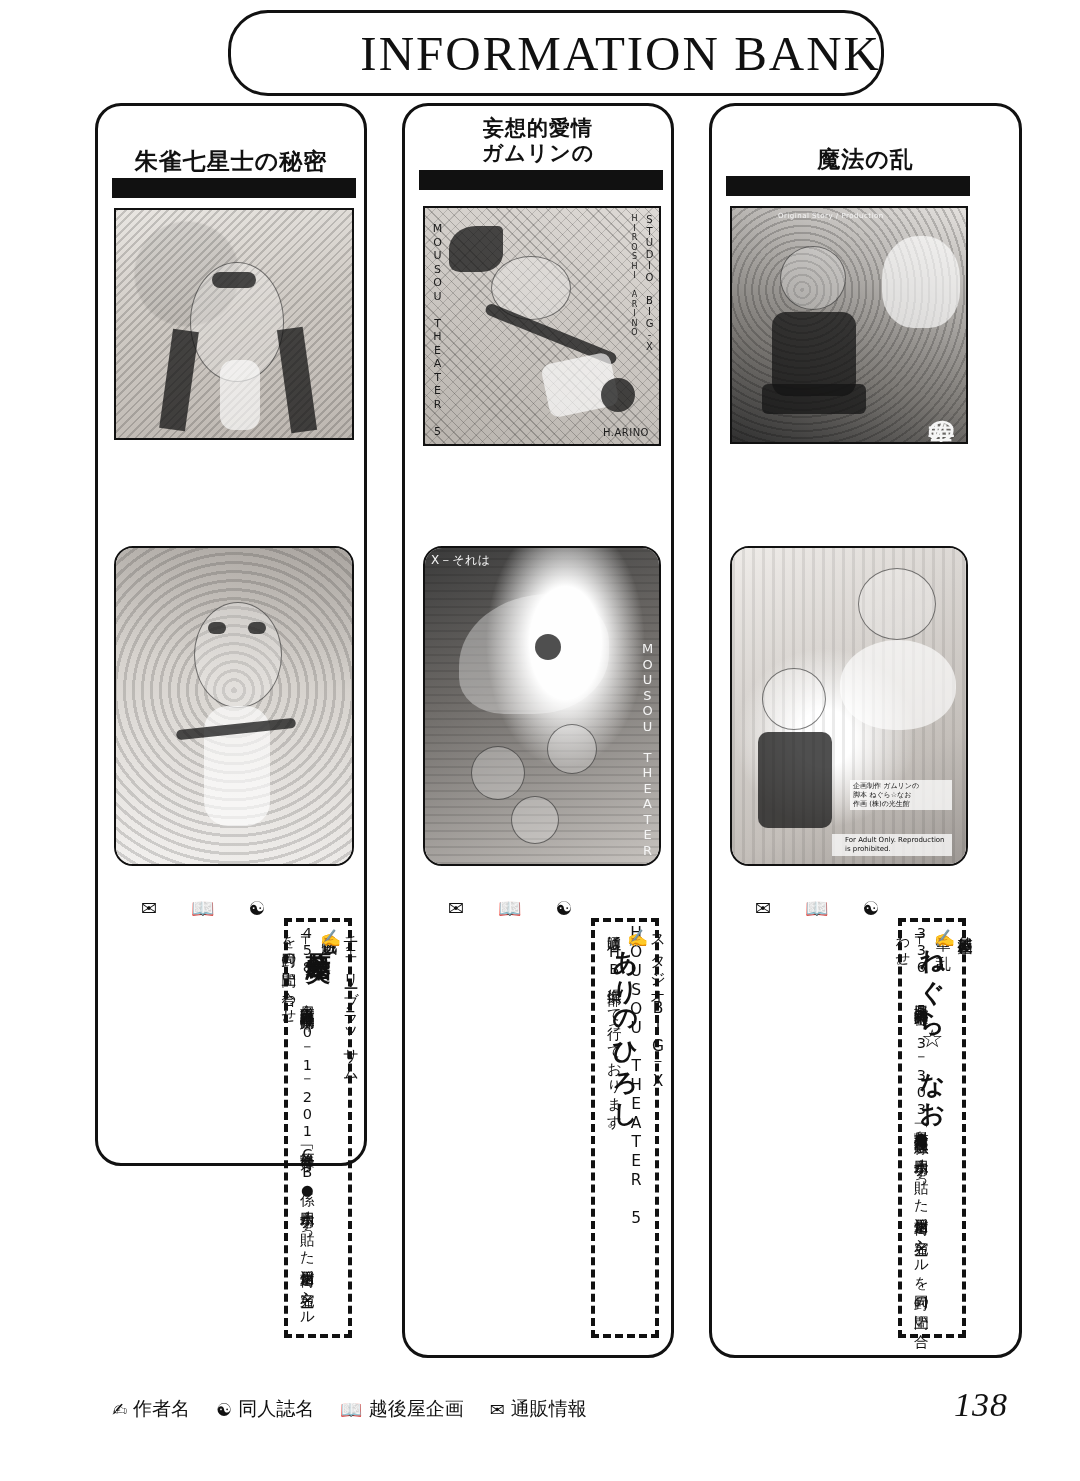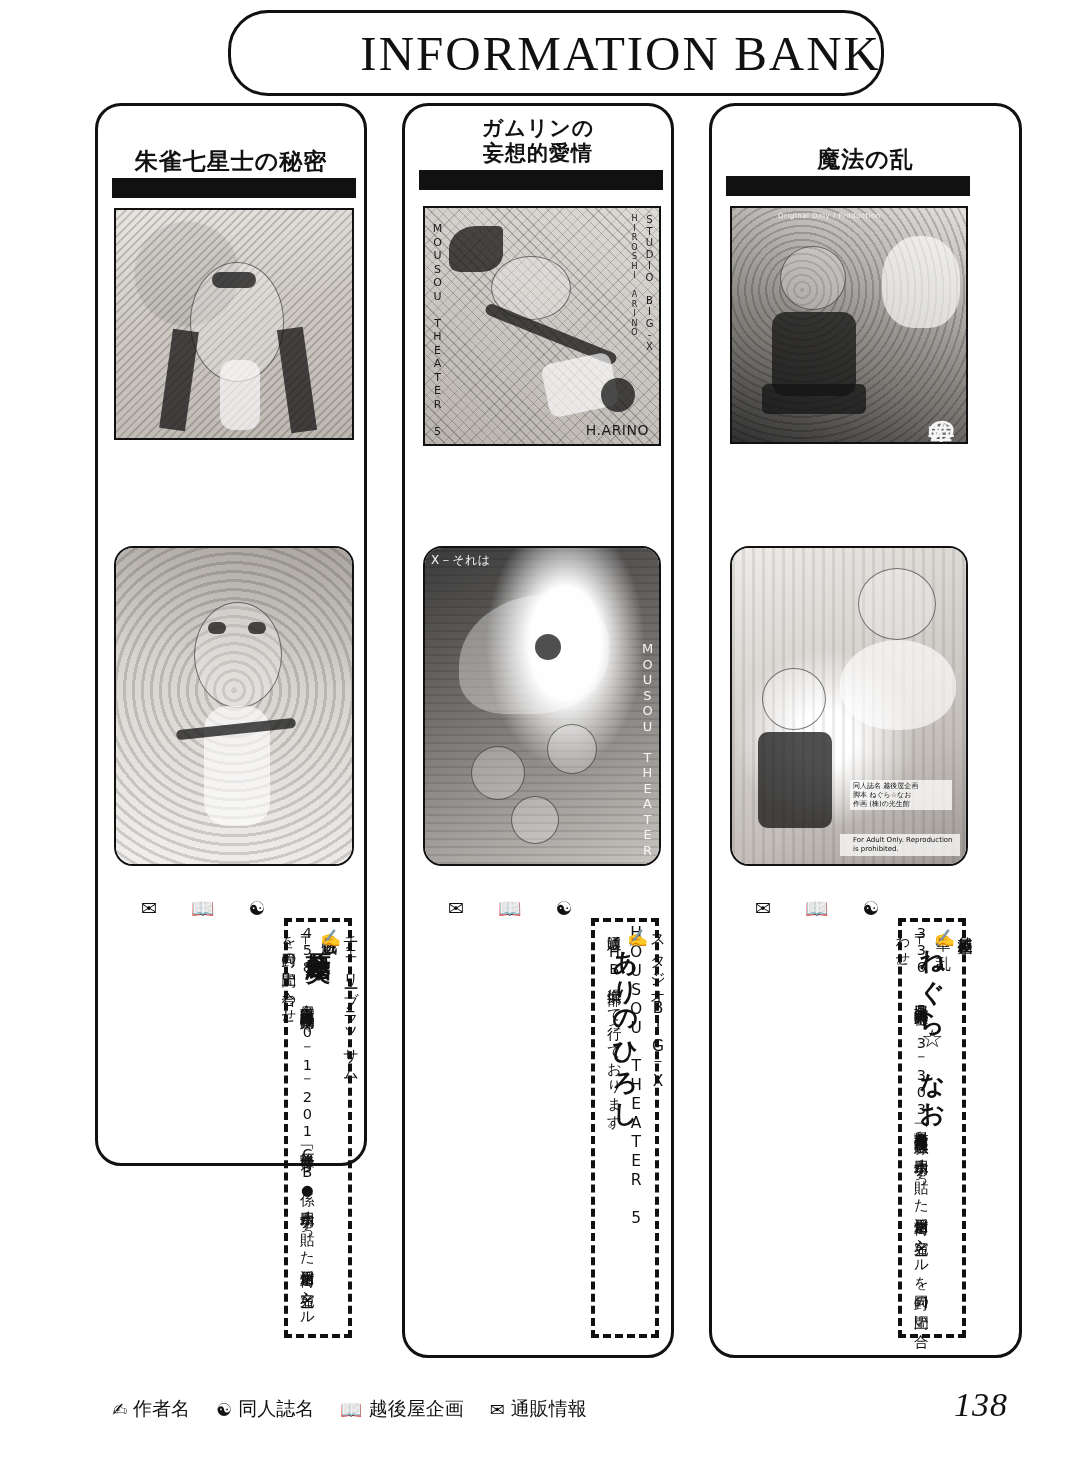--- a/index.html
+++ b/index.html
@@ -329,36 +329,36 @@
     <div class="author-box" id="author-box-1">
       <span class="author-pen-icon">✍</span>
       <span class="author-inner">藤原結実</span>
     </div>
   </div>
 </div>
 
 <div class="panel" id="panel-2">
   <div id="p2">
     <div class="panel-heading two-line" id="heading-2">
+      <div>妄想的愛情</div>
       <div>ガムリンの</div>
-      <div>妄想的愛情</div>
     </div>
     <div class="heading-bar" id="bar-2"></div>
 
     <div class="art art-top">
       <div class="tex-c"></div>
       <div class="blk" style="left:24px; top:18px; width:54px; height:46px; border-radius:50% 10% 40% 20%;"></div>
       <div class="fig" style="left:66px; top:48px; width:78px; height:62px;"></div>
       <div class="blk" style="left:56px; top:120px; width:140px; height:12px; transform:rotate(22deg); border-radius:6px;"></div>
       <div class="wht" style="left:120px; top:150px; width:70px; height:54px; border-radius:10px; transform:rotate(-12deg);"></div>
       <div class="blk" style="left:176px; top:170px; width:34px; height:34px; border-radius:50%;"></div>
       <div class="art-caption vert" style="right:4px; top:6px; font-size:10px;">STUDIO BIG-X</div>
       <div class="art-caption vert" style="right:20px; top:6px; font-size:8px;">HIROSHI ARINO</div>
       <div class="art-caption vert" style="left:6px; bottom:6px; font-size:11px;">MOUSOU THEATER 5</div>
-      <div class="art-caption" style="right:10px; bottom:6px; font-size:14px;margin-top:12px;">H.ARINO</div>
+      <div class="art-caption" style="right:10px; bottom:6px; font-size:10px;margin-top:12px;">H.ARINO</div>
     </div>
 
     <div class="art art-bottom">
       <div class="tex-d"></div>
       <div class="wht" style="left:34px; top:46px; width:150px; height:120px; border-radius:60% 40% 50% 30%; opacity:.55;"></div>
       <div class="blk" style="left:110px; top:86px; width:26px; height:26px; border-radius:50%;"></div>
       <div class="fig" style="left:46px; top:198px; width:52px; height:52px;"></div>
       <div class="fig" style="left:122px; top:176px; width:48px; height:48px;"></div>
       <div class="fig" style="left:86px; top:248px; width:46px; height:46px;"></div>
       <div class="art-caption light" style="left:6px; top:4px; font-size:12px;">X－それは</div>
@@ -389,33 +389,33 @@
     <div class="panel-heading" id="heading-3">魔法の乱</div>
     <div class="heading-bar" id="bar-3"></div>
 
     <div class="art art-top">
       <div class="tex-f"></div>
       <div class="fig" style="left:48px; top:38px; width:64px; height:62px;"></div>
       <div class="blk" style="left:40px; top:104px; width:84px; height:84px; border-radius:14px;"></div>
       <div class="blk" style="left:30px; top:176px; width:104px; height:30px; border-radius:6px;"></div>
       <div class="wht" style="left:150px; top:28px; width:78px; height:92px; border-radius:46% 46% 40% 40%;"></div>
       <div class="art-caption vert light" style="right:6px; bottom:8px; font-size:26px; font-weight:bold;">華の乱</div>
-      <div class="art-caption light" style="left:46px; top:4px; font-size:7px;">Original Only / Production</div>
+      <div class="art-caption light" style="left:46px; top:4px; font-size:7px;">Original Story / Production</div>
     </div>
 
     <div class="art art-bottom">
       <div class="tex-e"></div>
       <div class="fig" style="left:126px; top:20px; width:76px; height:70px;"></div>
       <div class="wht" style="left:108px; top:92px; width:116px; height:90px; border-radius:50% 50% 46% 46%;"></div>
       <div class="fig" style="left:30px; top:120px; width:62px; height:60px;"></div>
       <div class="blk" style="left:26px; top:184px; width:74px; height:96px; border-radius:10px;"></div>
-      <div class="credit-box" style="left:118px; top:232px; width:96px; white-space:pre-line;">同人誌名 越後屋企画
+      <div class="credit-box" style="left:118px; top:232px; width:96px; white-space:pre-line;">企画制作 ガムリンの
 脚本 ねぐら☆なお
 作画 (株)の光生館</div>
-      <div class="credit-box" style="left:108px; top:286px; width:104px;padding-left:13px;">For Adult Only. Reproduction is prohibited.</div>
+      <div class="credit-box" style="left:100px; top:286px; width:104px;padding-left:13px;">For Adult Only. Reproduction is prohibited.</div>
     </div>
 
     <div class="info-icons">
       <div class="icon" style="left:22px;">✉</div>
       <div class="icon" style="left:76px;">📖</div>
       <div class="icon" style="left:130px;">☯</div>
     </div>
 
     <div class="vtext-area">
       <div class="vcol">越後屋企画</div>

